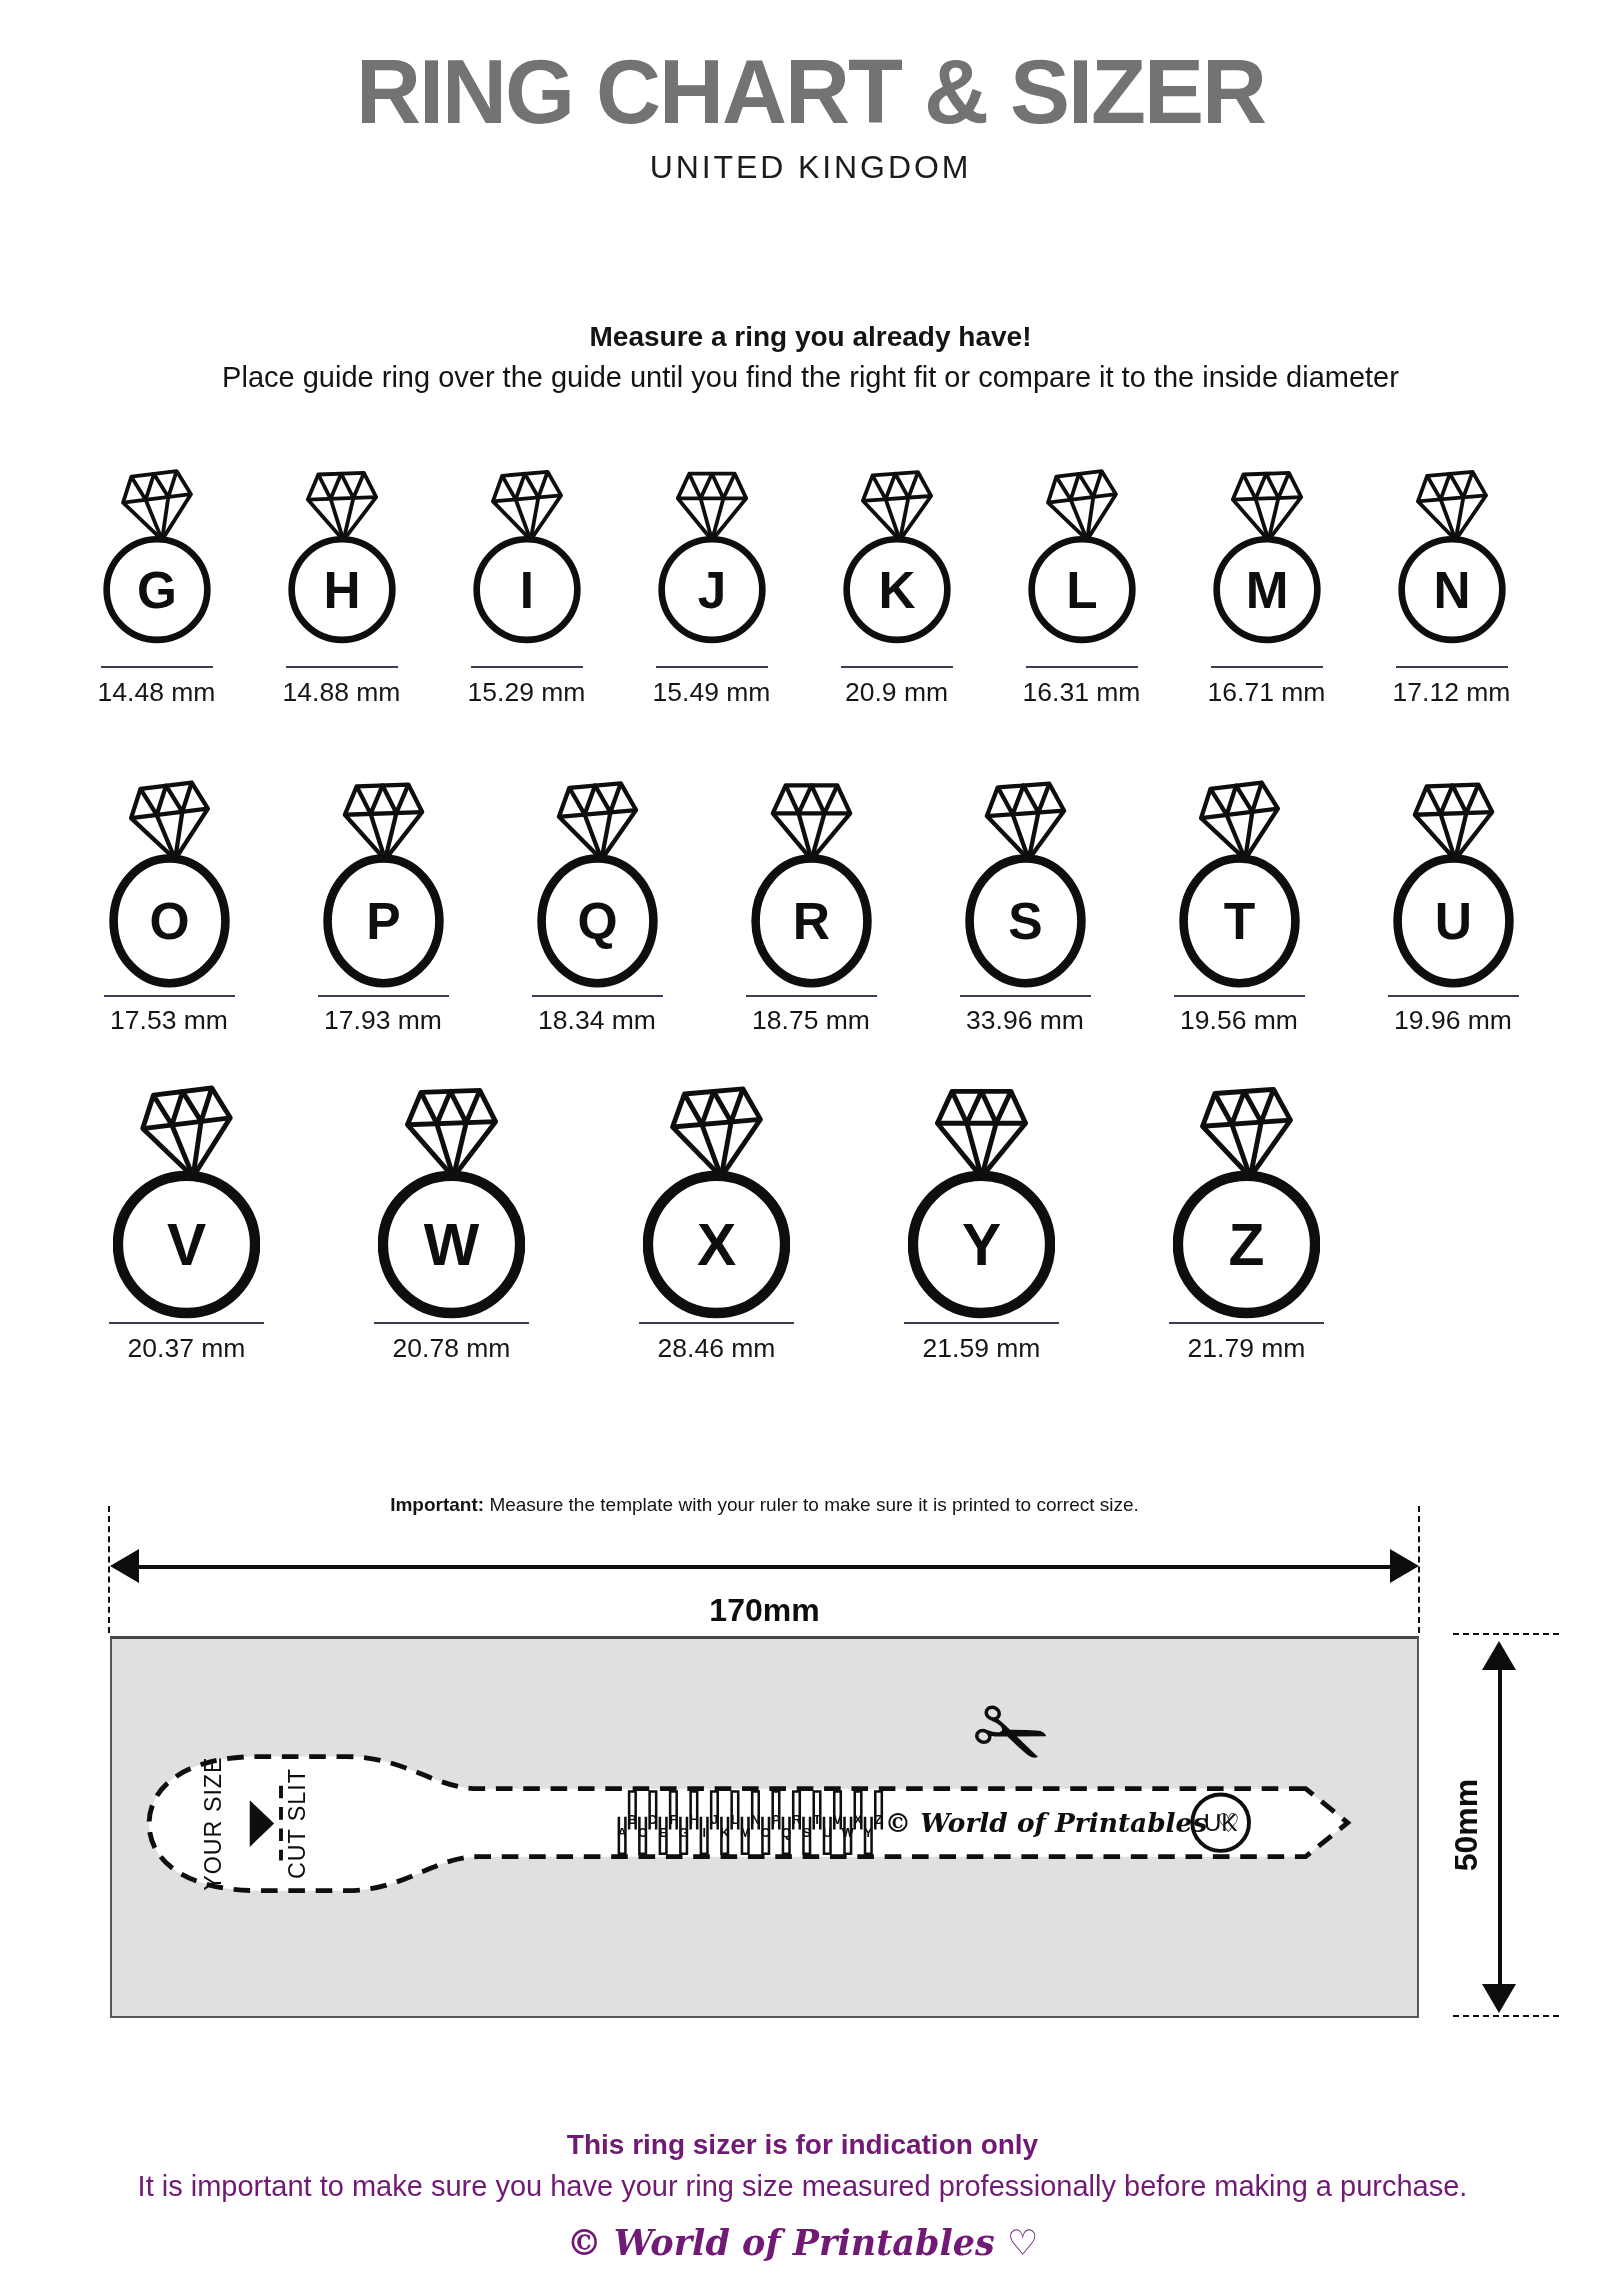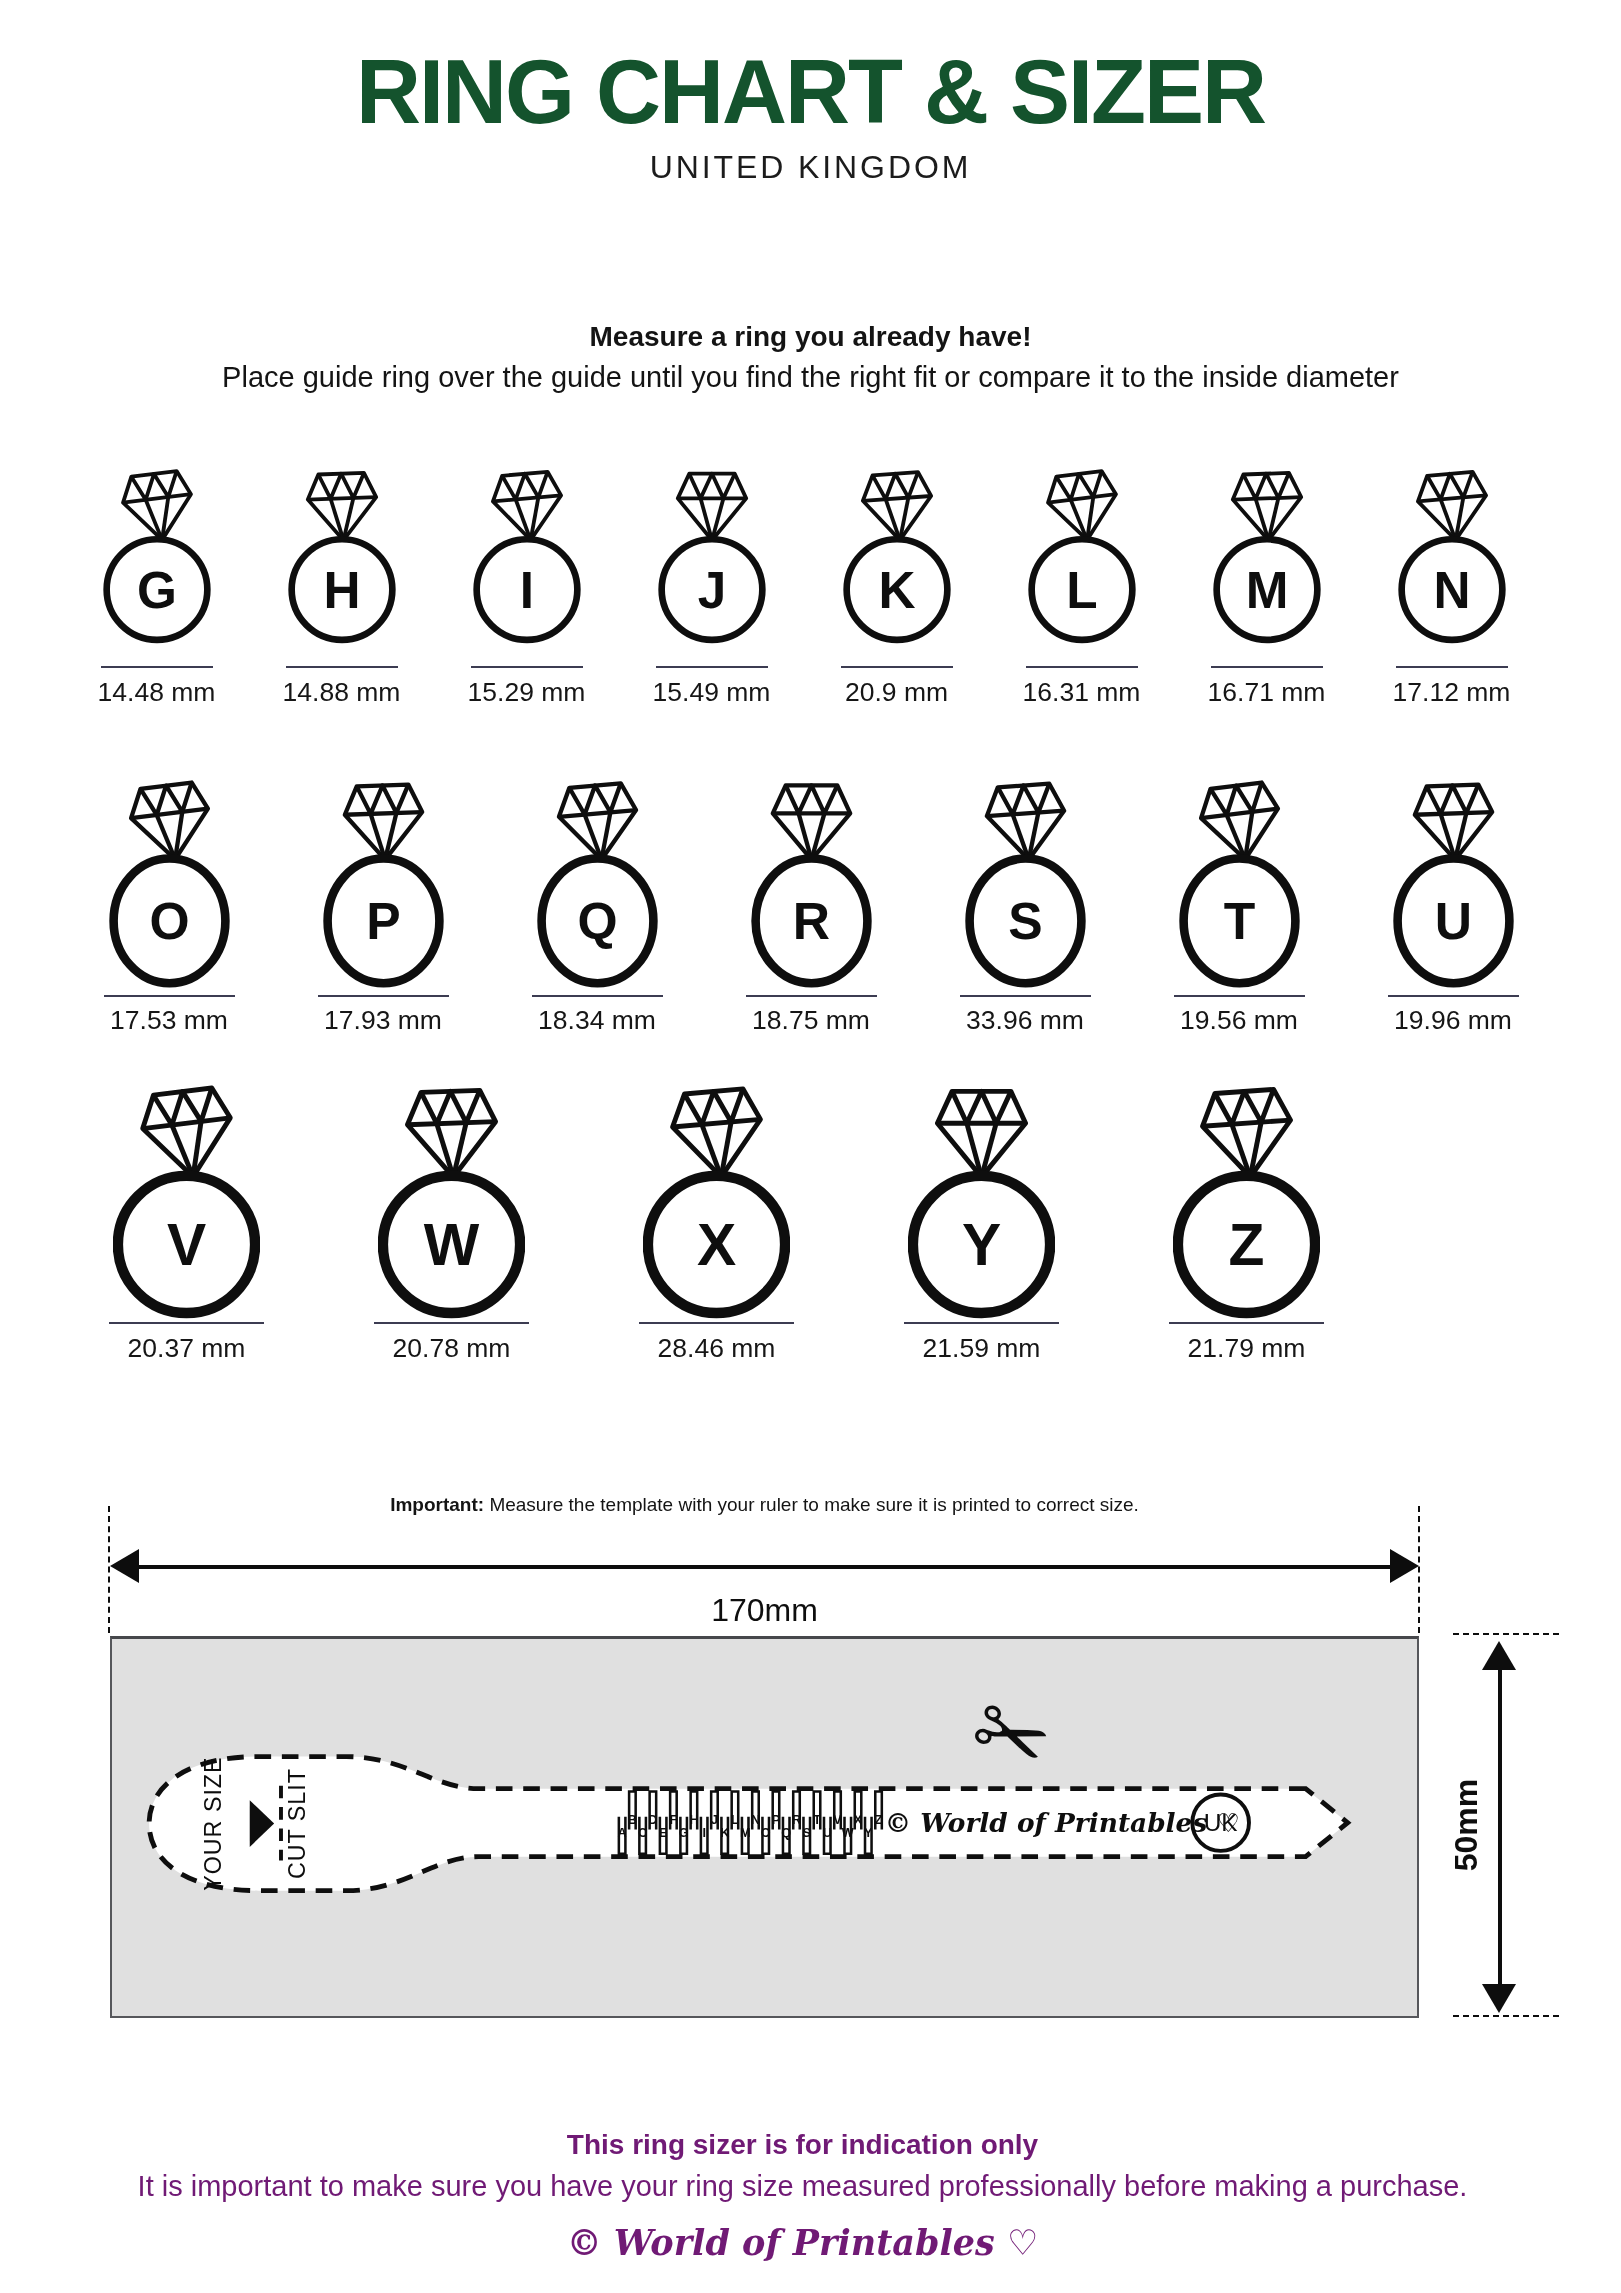--- a/index.html
+++ b/index.html
@@ -9,21 +9,21 @@
     --panel-border:#56575b;
   }
   *{box-sizing:border-box;}
   html,body{margin:0;padding:0;background:#ffffff;}
   .page{
     position:relative;width:1621px;height:2294px;background:#fff;
     font-family:"Liberation Sans",sans-serif;color:var(--ink);overflow:hidden;
   }
   
   .title-block{position:absolute;top:47px;left:0;right:0;text-align:center;}
-  .page-title{margin:0;font-size:90px;line-height:1.0;font-weight:800;letter-spacing:-2px;color:#14532d;}
+  .page-title{margin:0;font-size:90px;line-height:1.0;font-weight:800;letter-spacing:-2px;color:#737373;}
   .page-subtitle{margin-top:11.8px;font-size:32px;font-weight:300;letter-spacing:2.9px;color:#1c1c1c;}
   
   .instructions{position:absolute;top:321px;left:0;right:0;text-align:center;color:#141414;}
   .instr-head{font-size:28px;font-weight:700;}
   .instr-body{font-size:29px;margin-top:7.8px;font-weight:400;}
   
   .ring-row{position:absolute;display:flex;}
   .row-0{top:468px;left:64px;}
   .row-1{top:779px;left:62px;}
   .row-2{top:1084px;left:54px;}
@@ -34,21 +34,21 @@
   .important{position:absolute;top:1494px;left:110px;width:1309px;text-align:center;font-size:19px;color:#141414;}
   .imp-label{font-weight:700;}
   .dash-v{position:absolute;width:0;border-left:2.9px dashed #0d0d0d;top:1506px;height:127px;}
   .dash-v.left{left:108px;}
   .dash-v.right{left:1418px;}
   .h-arrow{position:absolute;left:110px;top:1549px;width:1309px;height:35px;}
   .h-arrow .shaft{position:absolute;left:9.8px;right:9.8px;top:15.7px;height:3.9px;background:#0d0d0d;}
   .h-arrow .tri{position:absolute;top:0;width:0;height:0;border-top:17.6px solid transparent;border-bottom:17.6px solid transparent;}
   .h-arrow .tri.l{left:0;border-right:29px solid #0d0d0d;}
   .h-arrow .tri.r{right:0;border-left:29px solid #0d0d0d;}
-  .width-label{position:absolute;top:1592px;left:110px;width:1309px;text-align:center;font-size:32px;font-weight:400;}
+  .width-label{position:absolute;top:1592px;left:110px;width:1309px;text-align:center;font-size:32px;font-weight:700;}
   
   .gray-box{
     position:absolute;left:110px;top:1636px;width:1309px;height:382px;
     background:var(--panel);
     border:2px solid var(--panel-border);border-top:3.9px solid #46474b;
   }
   .gray-box svg{position:absolute;left:0;top:0;width:100%;height:100%;}
   
   .dash-h{position:absolute;height:0;border-top:2.9px dashed #0d0d0d;left:1453px;width:106px;}
   .dash-h.top{top:1633px;}

